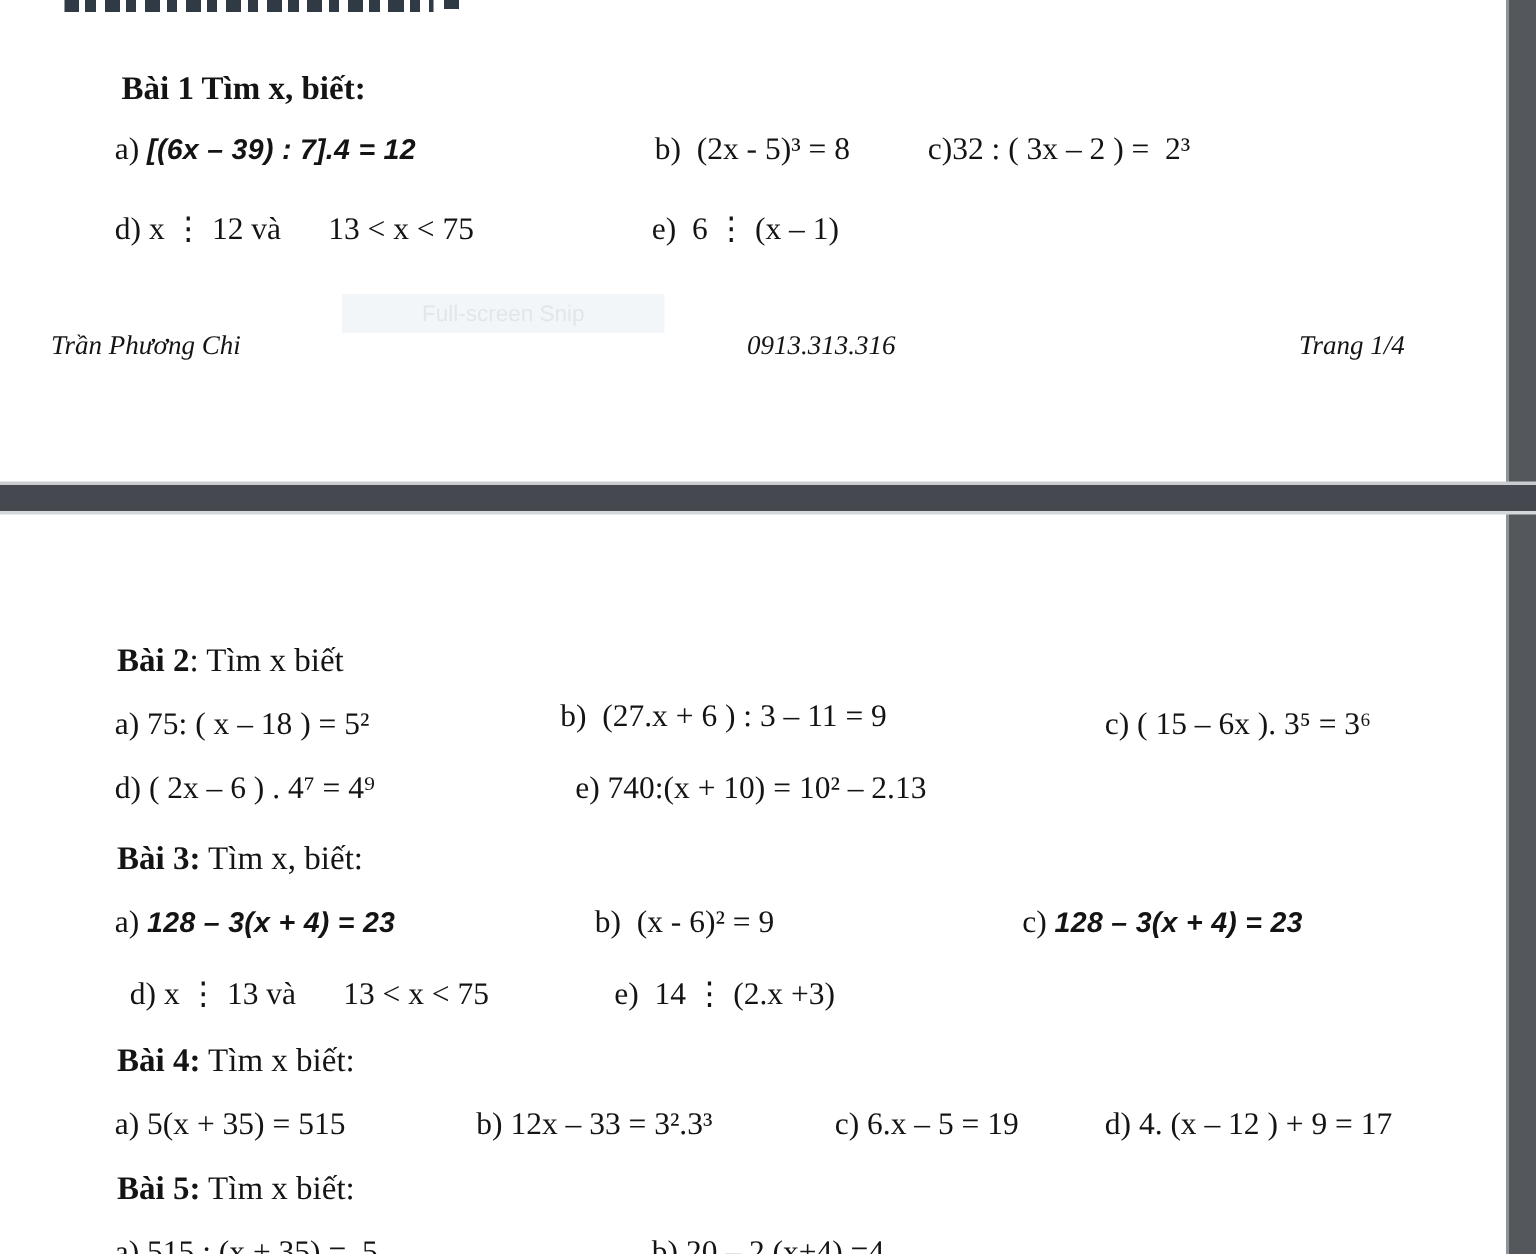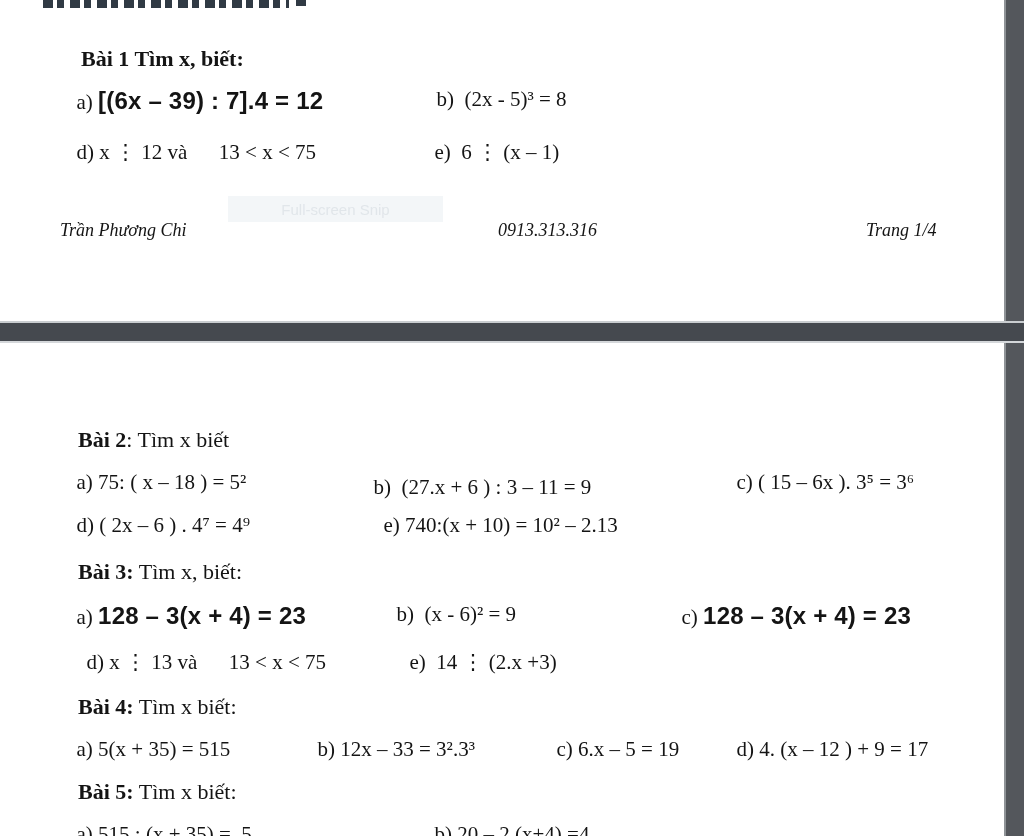--- a/index.html
+++ b/index.html
@@ -25,21 +25,21 @@
     background:repeating-linear-gradient(90deg,#303a44 0 10px,transparent 10px 14px,#303a44 14px 21px,transparent 21px 27px);
   }
   .frag2{
     position:absolute;left:296px;top:0;width:10px;height:6px;background:#303a44;
   }
   .heading{position:absolute;font-size:22px;font-weight:bold;white-space:pre;}
   .heading .rest{font-weight:normal;}
   .prob{position:absolute;white-space:pre;font-size:21px;line-height:1.25;}
   .eq.sans{
     font-family:"Liberation Sans","DejaVu Sans",sans-serif;
-    font-size:24px;font-weight:600;letter-spacing:.2px;
+    font-size:19px;font-weight:600;letter-spacing:.2px;font-style:italic;
   }
   .snipbox{
     position:absolute;left:228px;top:196px;width:215px;height:26px;
     background:#f3f6f8;color:#e1e6ea;
     font-family:"Liberation Sans","DejaVu Sans",sans-serif;font-size:15px;
     display:flex;align-items:center;justify-content:center;white-space:pre;
   }
   .footer-item{position:absolute;font-style:italic;font-size:18px;white-space:pre;}
 </style>
 </head>
@@ -55,47 +55,50 @@
     <div class="heading" style="left:48px;top:20px;">
       <span class="bold">Bài 1 Tìm x, biết:</span><span class="rest"></span>
     </div>
 
     <div class="prob" style="left:45px;top:60px;">
       <span class="lbl">a) </span><span class="eq sans">[(6x – 39) : 7].4 = 12</span>
     </div>
     <div class="prob" style="left:405px;top:60px;">
       <span class="lbl">b)  </span><span class="eq">(2x - 5)³ = 8</span>
     </div>
+    <div class="prob" style="left:587px;top:60px;">
+      <span class="lbl">c)</span><span class="eq">32 : ( 3x – 2 ) =  2³</span>
+    </div>
     <div class="prob" style="left:45px;top:113px;">
       <span class="lbl">d) </span><span class="eq">x ⋮ 12 và      13 &lt; x &lt; 75</span>
     </div>
     <div class="prob" style="left:403px;top:113px;">
       <span class="lbl">e)  </span><span class="eq">6 ⋮ (x – 1)</span>
     </div>
 
     <div class="snipbox">
       <span>Full-screen Snip</span>
     </div>
 
-    <div class="footer-item" style="left:60px;top:220px;">Trần Phương Chi</div>
+    <div class="footer-item" style="left:34px;top:220px;">Trần Phương Chi</div>
     <div class="footer-item" style="left:498px;top:220px;">0913.313.316</div>
     <div class="footer-item" style="left:866px;top:220px;">Trang 1/4</div>
   </div>
 
   <div class="divider"></div>
 
   <div class="abs" style="left:0;top:342px;width:1006px;height:494px;">
 
     <div class="heading" style="left:45px;top:59px;">
       <span class="bold">Bài 2</span><span class="rest">: Tìm x biết</span>
     </div>
     <div class="prob" style="left:45px;top:101px;">
       <span class="lbl">a) </span><span class="eq">75: ( x – 18 ) = 5²</span>
     </div>
-    <div class="prob" style="left:342px;top:106px;">
+    <div class="prob" style="left:342px;top:96px;">
       <span class="lbl">b)  </span><span class="eq">(27.x + 6 ) : 3 – 11 = 9</span>
     </div>
     <div class="prob" style="left:705px;top:101px;">
       <span class="lbl">c) </span><span class="eq">( 15 – 6x ). 3⁵ = 3⁶</span>
     </div>
     <div class="prob" style="left:45px;top:144px;">
       <span class="lbl">d) </span><span class="eq">( 2x – 6 ) . 4⁷ = 4⁹</span>
     </div>
     <div class="prob" style="left:352px;top:144px;">
       <span class="lbl">e) </span><span class="eq">740:(x + 10) = 10² – 2.13</span>

